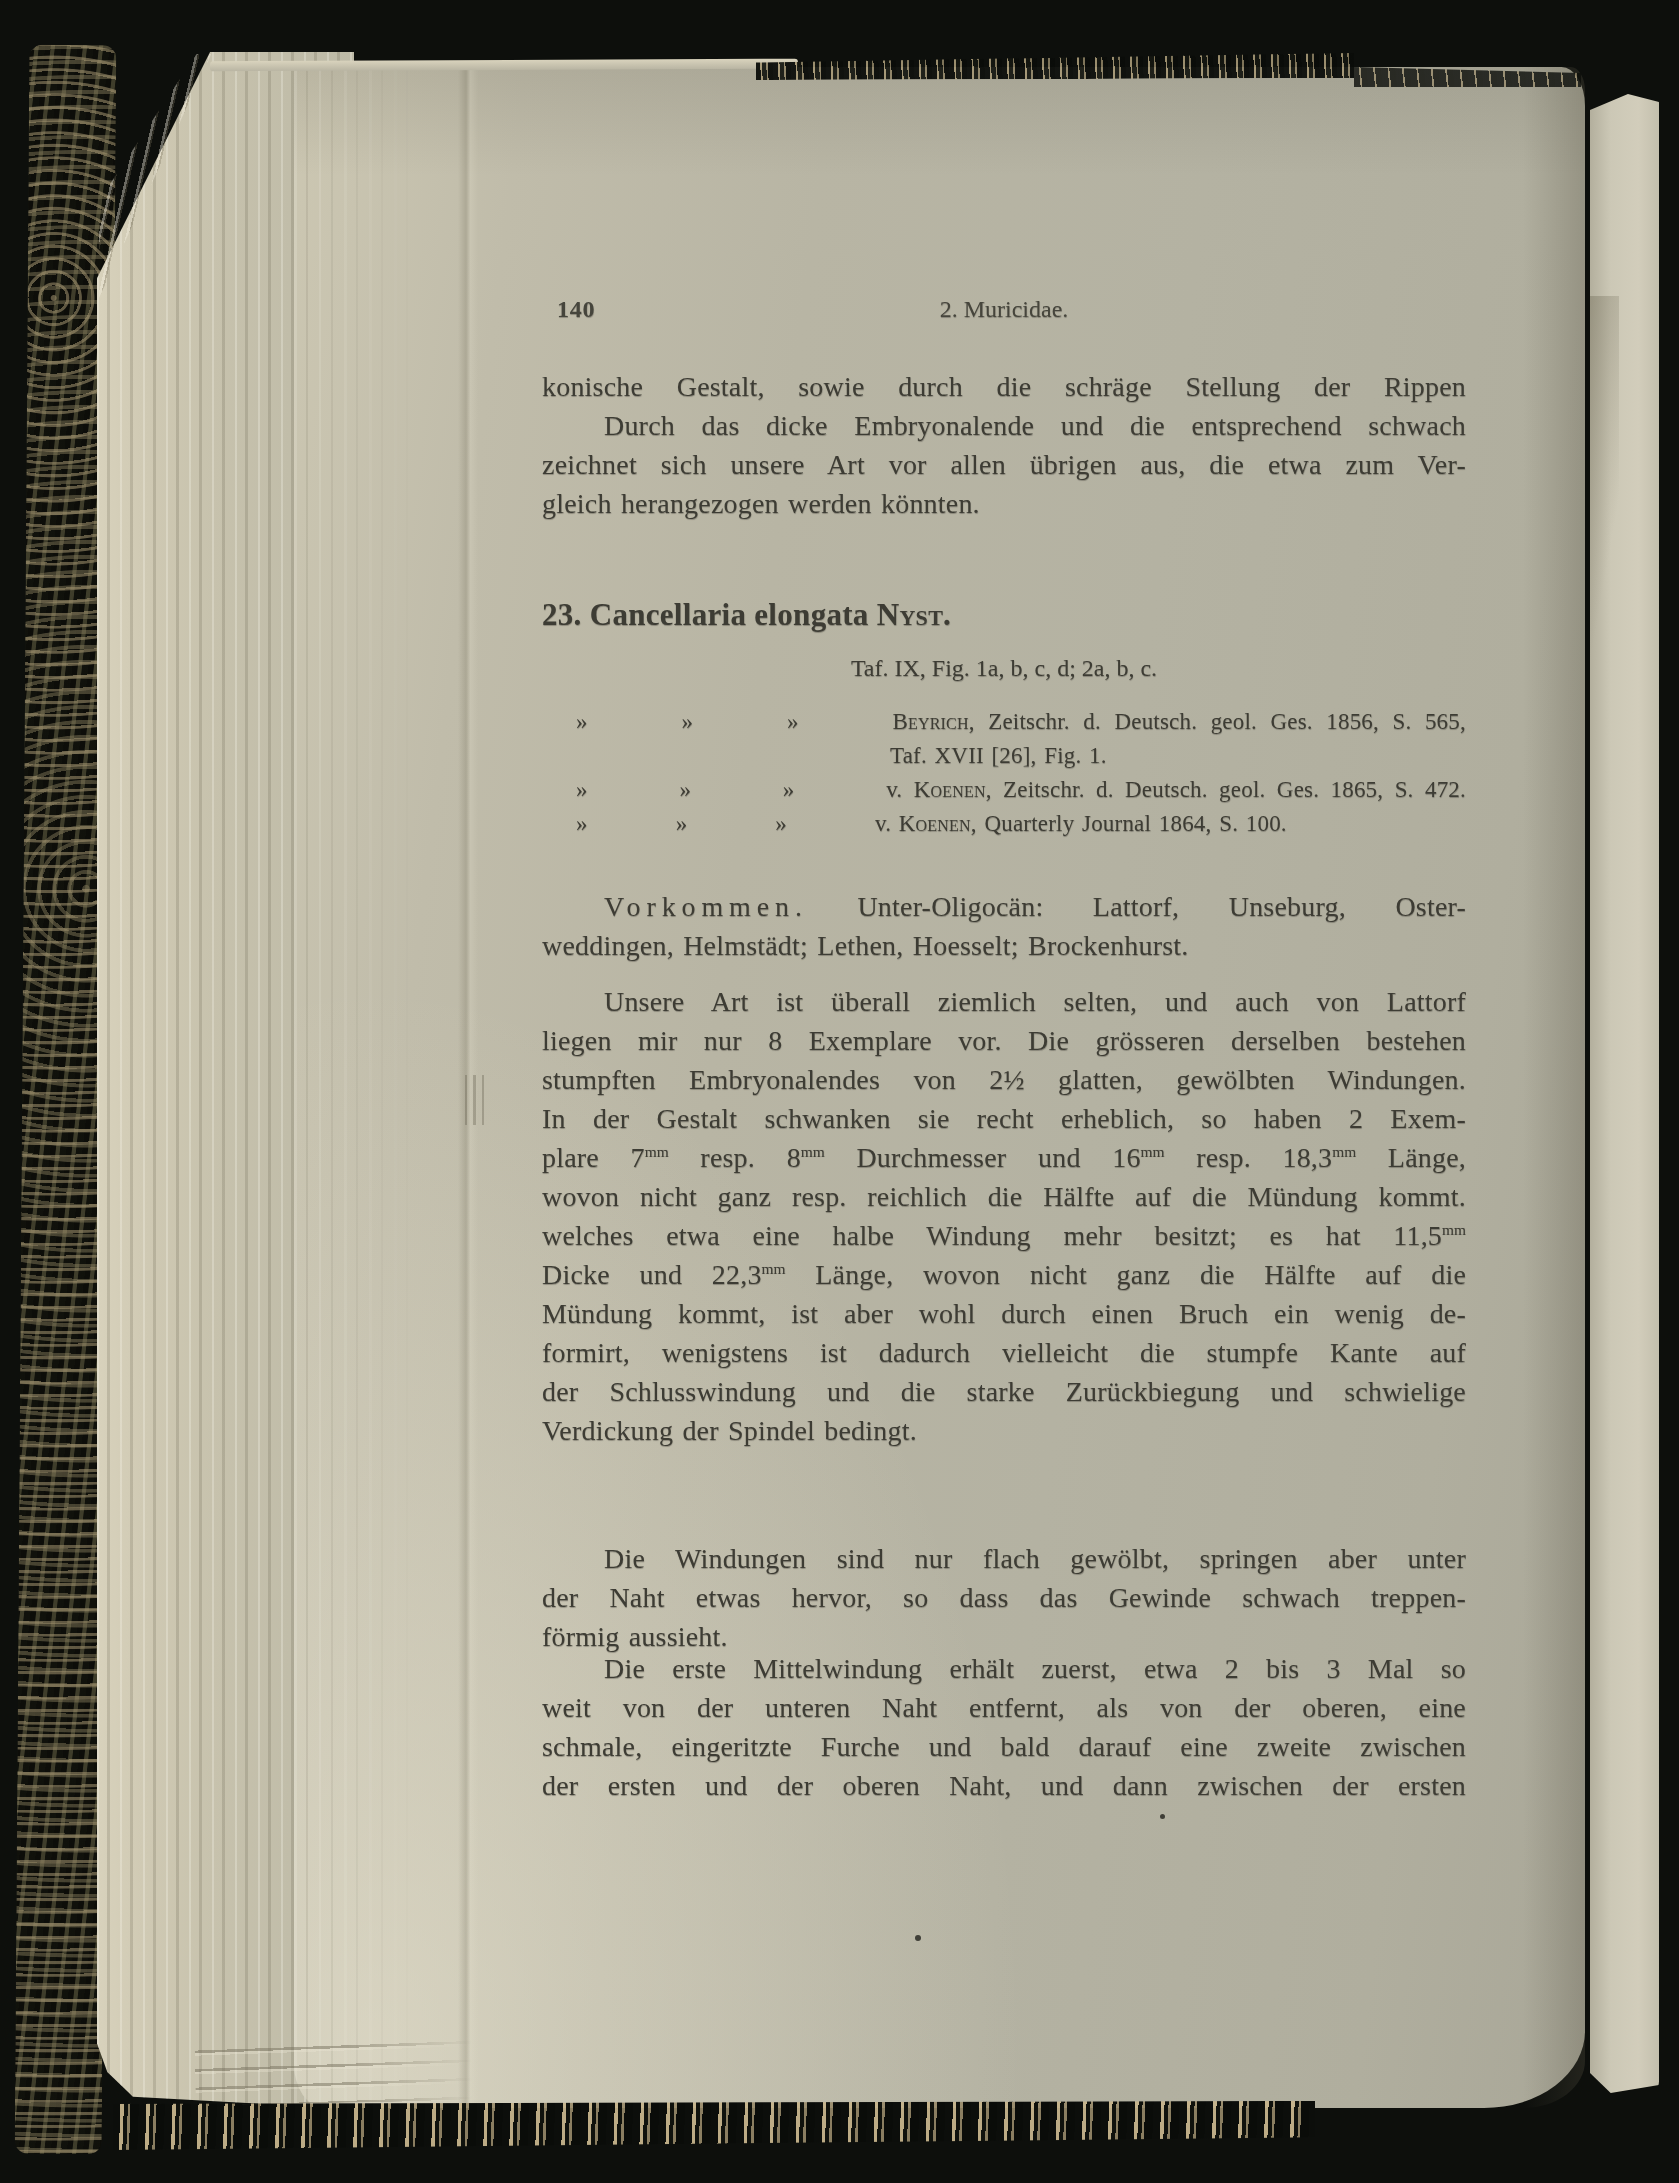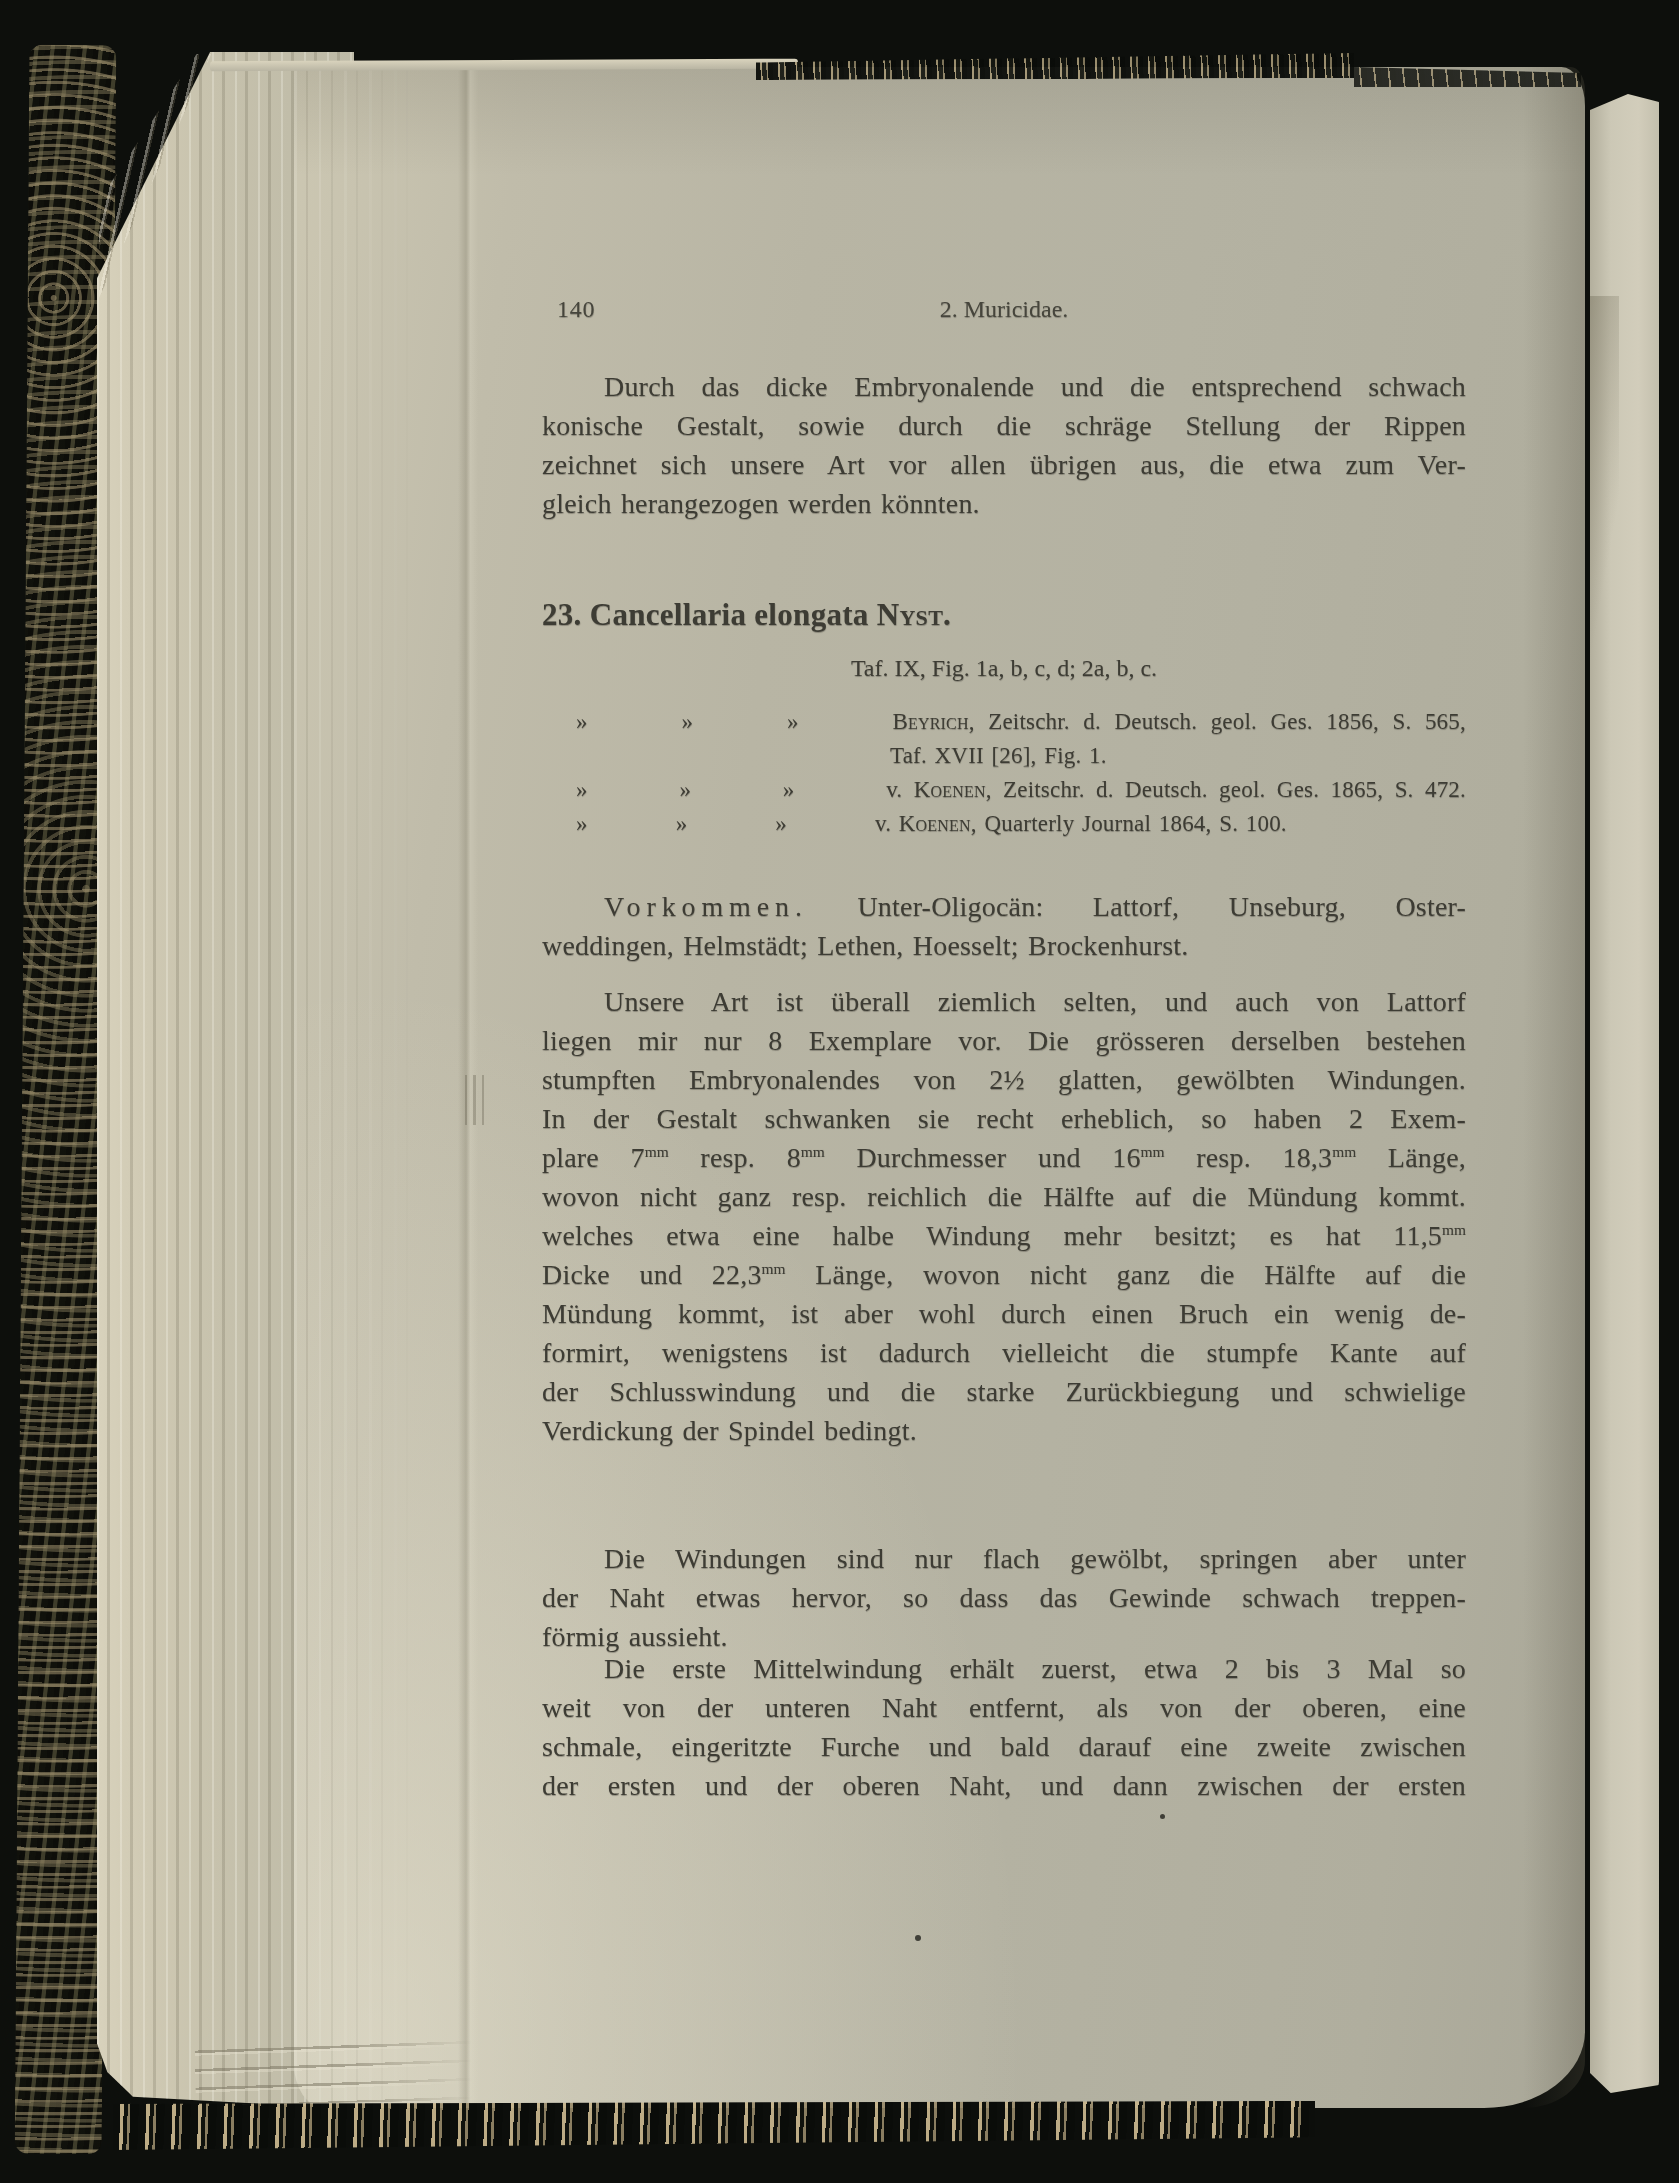--- a/index.html
+++ b/index.html
@@ -70,21 +70,21 @@
     clip-path:polygon(0 6%,100% 0,100% 74%,0 100%);}
   .corner-lines{position:absolute;left:195px;top:2039px;width:277px;height:64px;z-index:3;transform:rotate(-1deg);
     background:repeating-linear-gradient(179deg, rgba(0,0,0,0) 0 9.2px, rgba(118,112,93,.5) 9.2px 11.8px, rgba(236,231,213,.35) 11.8px 14.3px, rgba(0,0,0,0) 14.3px 18.5px);
     -webkit-mask:linear-gradient(90deg,#000 55%,rgba(0,0,0,0));mask:linear-gradient(90deg,#000 55%,rgba(0,0,0,0));}
 
   
   .text-block{position:absolute;left:248px;top:0;width:924px;color:#3d3c34;
     text-shadow:0.3px 0.5px 0.7px rgba(52,50,42,.35);}
   .blk{position:absolute;left:0;width:100%;}
   .running-head{top:229px;height:35px;font-size:24px;color:#46453c;}
-  .running-head .pn{position:absolute;left:15px;top:0;letter-spacing:0.8px;}
+  .running-head .pn{position:absolute;left:15px;top:0;letter-spacing:0.8px;font-weight:bold;}
   .running-head .rt{position:absolute;left:0;top:0;width:100%;text-align:center;}
   .bline{height:39px;line-height:39px;font-size:28px;letter-spacing:0.2px;word-spacing:2.1px;
     text-align:justify;text-align-last:justify;overflow:hidden;}
   .bline.nj{text-align-last:left;}
   .bline.ind{text-indent:62px;}
   sup{font-size:.55em;line-height:0;vertical-align:super;letter-spacing:0;}
   .sc{font-variant:small-caps;}
   .it{font-style:italic;}
   .spaced{letter-spacing:5.9px;}
   .heading{top:530px;height:42px;text-align:left;font-size:31px;font-weight:bold;letter-spacing:0.3px;}
@@ -123,22 +123,22 @@
     <div class="speck s2"></div>
 
     <div class="text-block">
 
       <div class="blk running-head">
         <span class="pn">140</span>
         <span class="rt">2. Muricidae.</span>
       </div>
 
       <div class="blk" style="top:300px">
+        <div class="bline">konische Gestalt, sowie durch die schräge Stellung der Rippen</div>
         <div class="bline ind">Durch das dicke Embryonalende und die entsprechend schwach</div>
-        <div class="bline">konische Gestalt, sowie durch die schräge Stellung der Rippen</div>
         <div class="bline">zeichnet sich unsere Art vor allen übrigen aus, die etwa zum Ver-</div>
         <div class="bline nj">gleich herangezogen werden könnten.</div>
       </div>
 
       <div class="blk heading">
         <span>23.</span>
         <span>Cancellaria elongata</span>
         <span class="sc">Nyst.</span>
       </div>
 

